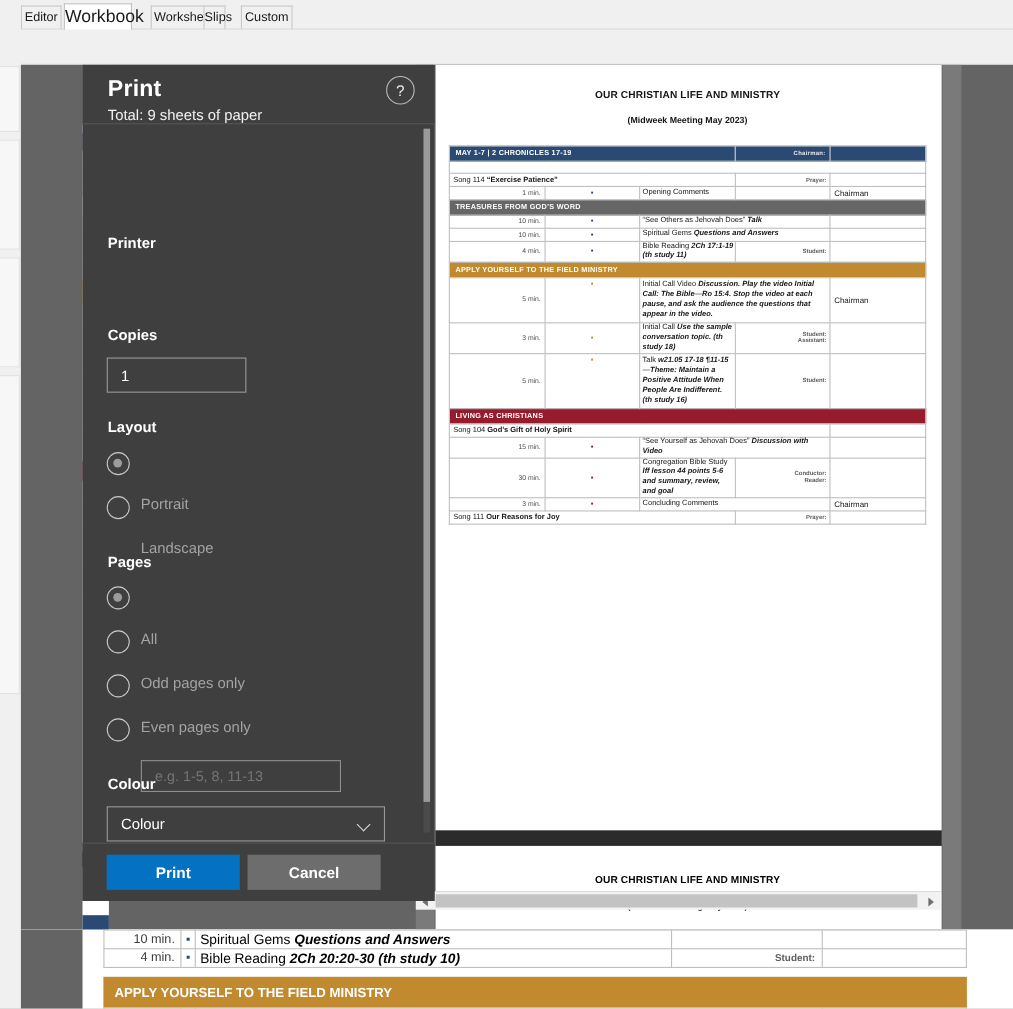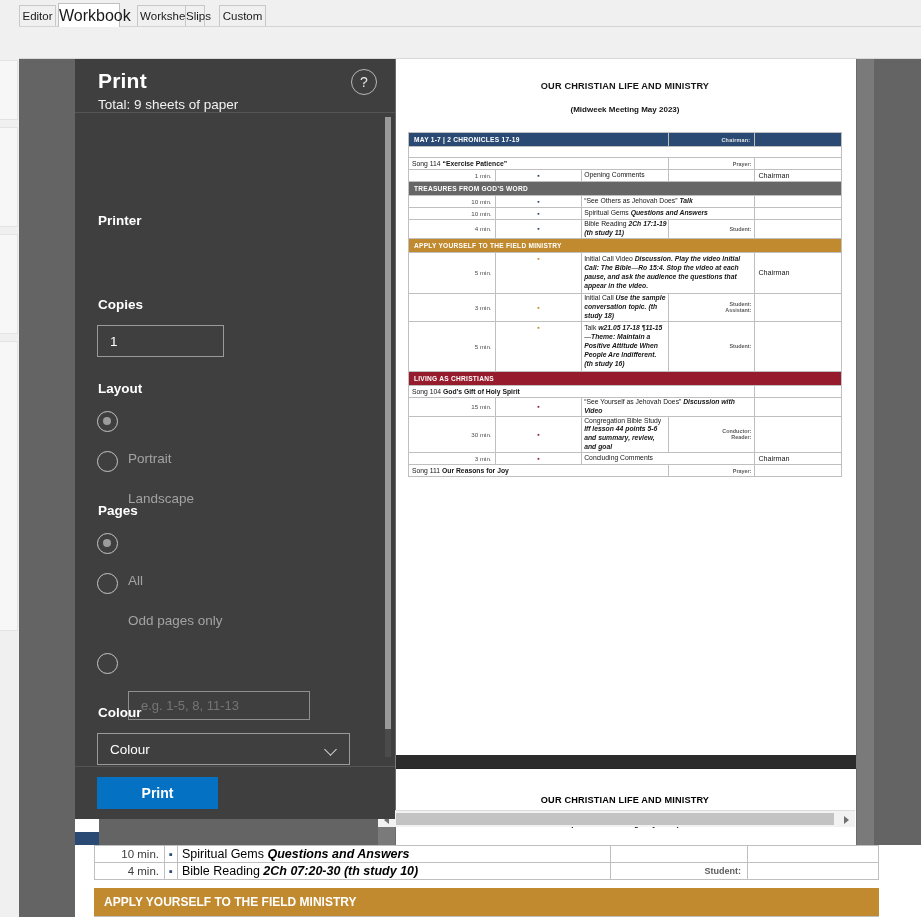--- a/index.html
+++ b/index.html
@@ -373,21 +373,21 @@
           <tr>
         <td class="bg-time">10 min.</td>
         <td class="bg-bul" style="color:#2b4a73;">▪</td>
         <td class="bg-main"><span>Spiritual Gems </span><em>Questions and Answers</em></td>
         <td class="bg-assign"></td>
         <td class="bg-name"></td>
       </tr>
       <tr>
         <td class="bg-time">4 min.</td>
         <td class="bg-bul" style="color:#2b4a73;">▪</td>
-        <td class="bg-main"><span>Bible Reading </span><em>2Ch 07:20-30 (th study 10)</em></td>
+        <td class="bg-main"><span>Bible Reading </span><em>2Ch 20:20-30 (th study 10)</em></td>
         <td class="bg-assign">Student:</td>
         <td class="bg-name"></td>
       </tr>
     </tbody>
       </table>
     <div class="bigband">APPLY YOURSELF TO THE FIELD MINISTRY</div>
     <table style="margin-top:0;">
       <tbody>
           <tr>
         <td class="bg-time">.</td>
@@ -434,31 +434,36 @@
 
       <div class="sec-label" style="top:390px;">Pages</div>
       <div class="radio-row" style="top:418px;">
         <span class="radio on"></span>
         <span class="radio-lbl">All</span>
       </div>
       <div class="radio-row" style="top:458px;">
         <span class="radio"></span>
         <span class="radio-lbl">Odd pages only</span>
       </div>
+      <div class="radio-row" style="top:498px;">
+        <span class="radio"></span>
+        <span class="radio-lbl">Even pages only</span>
+      </div>
       <div class="radio-row" style="top:538px;">
         <span class="radio"></span>
         <input class="range-in" type="text" placeholder="e.g. 1-5, 8, 11-13" style="">
       </div>
 
       <div class="sec-label" style="top:592px;">Colour</div>
       <div class="sel" style="top:620px;">
         <span>Colour</span>
         <span class="chev"></span>
       </div>
 
     </div>
 
     <div class="dlg-foot">
       <div class="btn-print">Print</div>
+      <div class="btn-cancel">Cancel</div>
     </div>
 
   </div>
 </div>
 
 </body></html>

